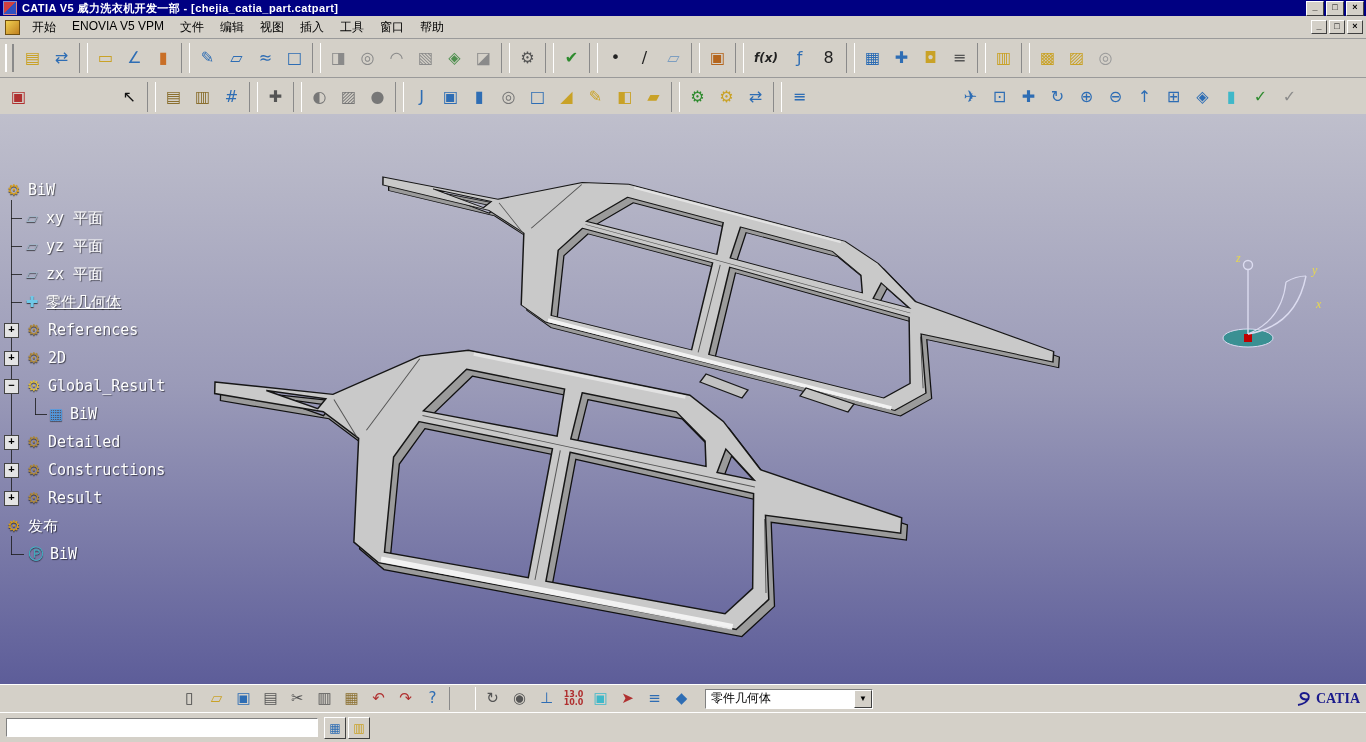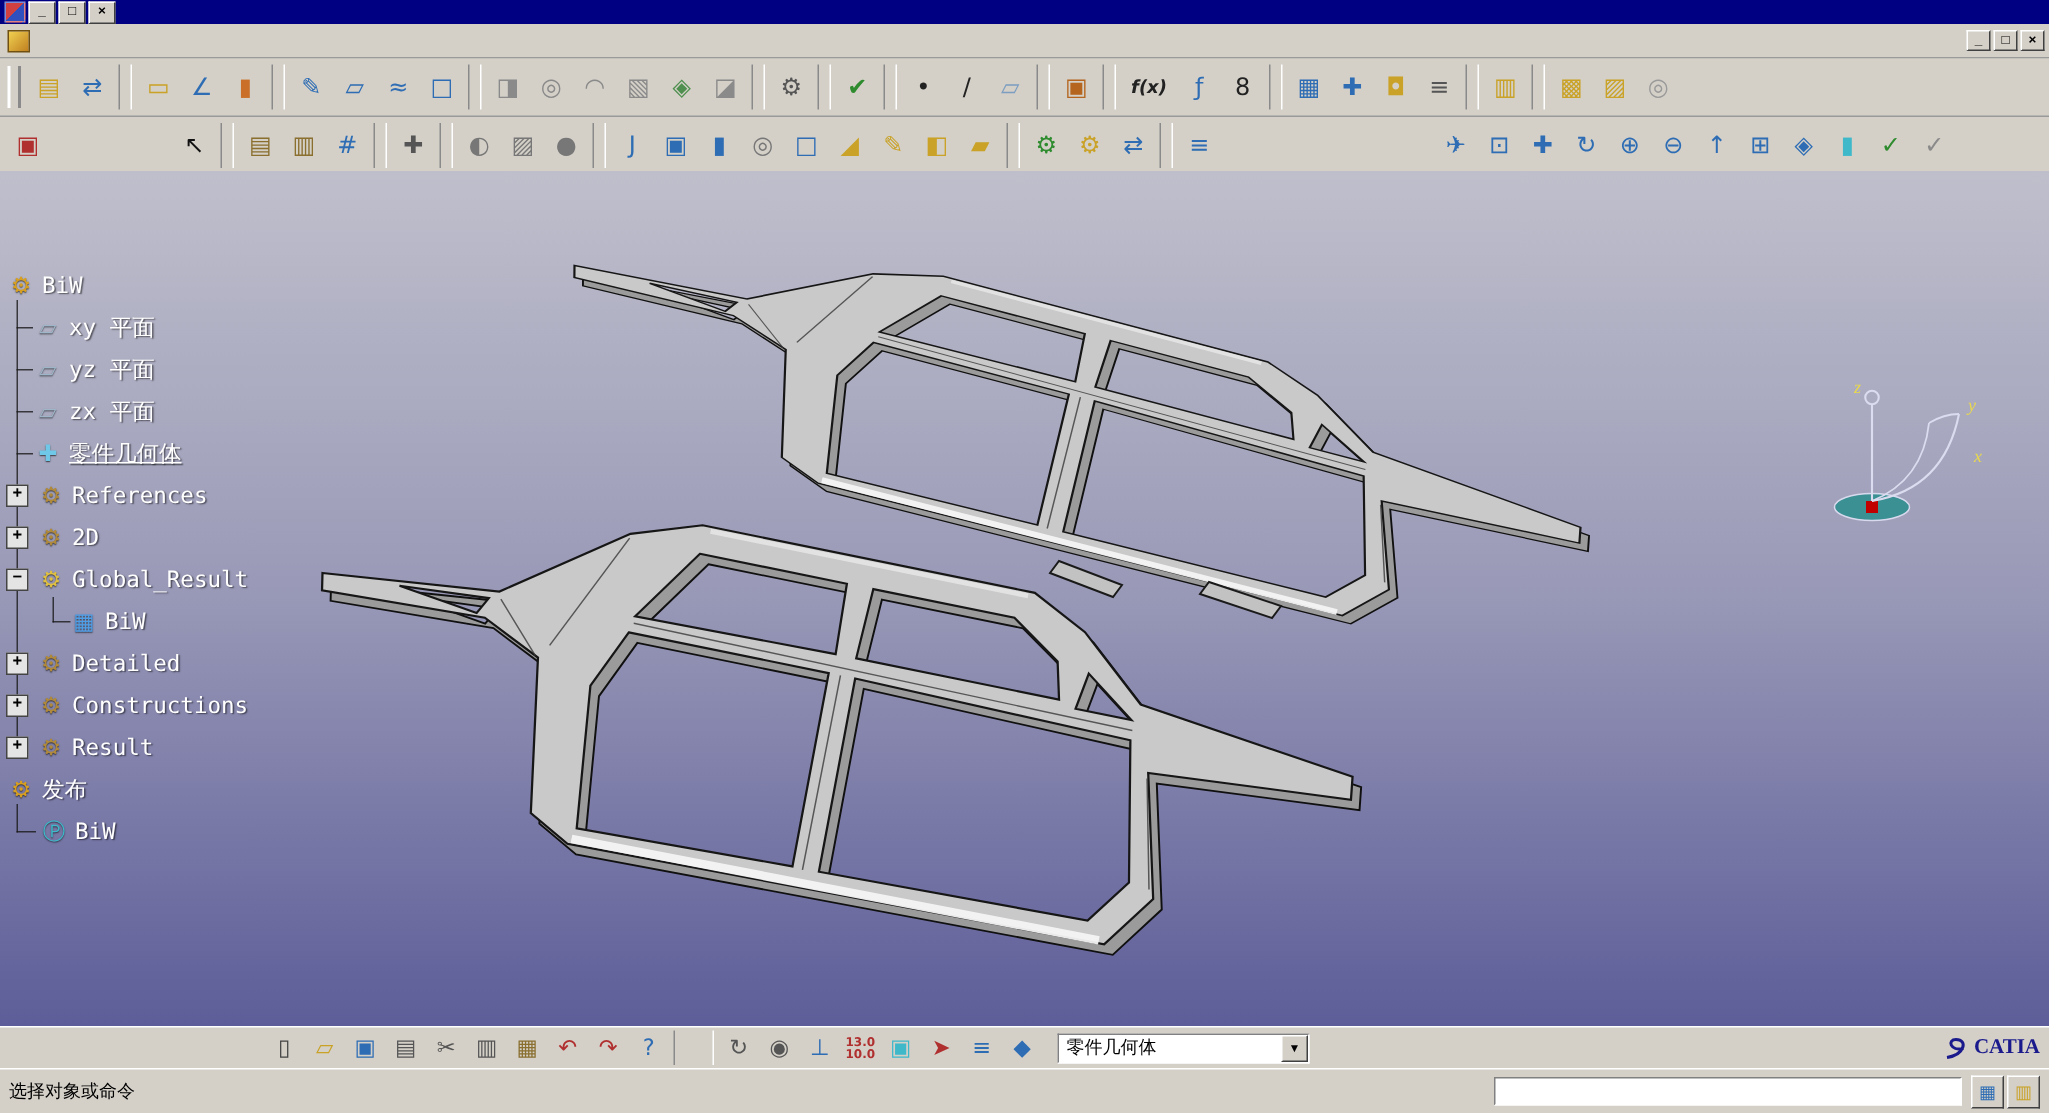--- a/index.html
+++ b/index.html
@@ -105,30 +105,43 @@
     font-size:11px;font-family:"Liberation Sans",sans-serif;padding:0 2px;}
   .mini-btn{width:20px;height:20px;flex:none;display:flex;align-items:center;justify-content:center;
     font-size:12px;font-family:"DejaVu Sans",sans-serif;
     background:var(--chrome,#d4d0c8);border:1px solid;border-color:#ffffff #404040 #404040 #ffffff;}
 </style>
 </head>
 <body>
 
 <div class="titlebar">
   <span class="app-icon"></span>
+  <span class="title">CATIA V5  威力洗衣机开发一部 - [chejia_catia_part.catpart]</span>
   <span style="display:flex;">
 
   <span class="winbtn">_</span>
       <span class="winbtn">□</span>
       <span class="winbtn">×</span>
     </span>
 </div>
 
 <div class="menubar">
   <span class="doc-icon"></span>
+  <span style="display:flex;">
+
+  <span class="menu-item">开始</span>
+      <span class="menu-item">ENOVIA V5 VPM</span>
+      <span class="menu-item">文件</span>
+      <span class="menu-item">编辑</span>
+      <span class="menu-item">视图</span>
+      <span class="menu-item">插入</span>
+      <span class="menu-item">工具</span>
+      <span class="menu-item">窗口</span>
+      <span class="menu-item">帮助</span>
+    </span>
   <span class="mspacer"></span>
   <span style="display:flex;">
 
   <span class="winbtn">_</span>
       <span class="winbtn">□</span>
       <span class="winbtn">×</span>
     </span>
 </div>
 
 <div class="toolbar">
@@ -592,21 +605,20 @@
   </div>
   <div class="logo">
     <svg width="18" height="18">
       <path d="M3,15 C15,13 17,3 9,3 C3,3 5,11 14,9" stroke="#1a1a8c" stroke-width="2" fill="none"></path>
     </svg>
     <span>CATIA</span>
   </div>
 </div>
 
 <div class="statusbar">
-  <span class="status-msg">选择对象或命令</span>
   <input class="status-input" value="" style="">
   <span style="display:flex;gap:2px;">
 
   <span class="mini-btn">
         <span class="glyph" style="color: rgb(46, 109, 180);">▦</span>
       </span>
       <span class="mini-btn">
         <span class="glyph" style="color: rgb(201, 162, 39);">▥</span>
       </span>
     </span>

